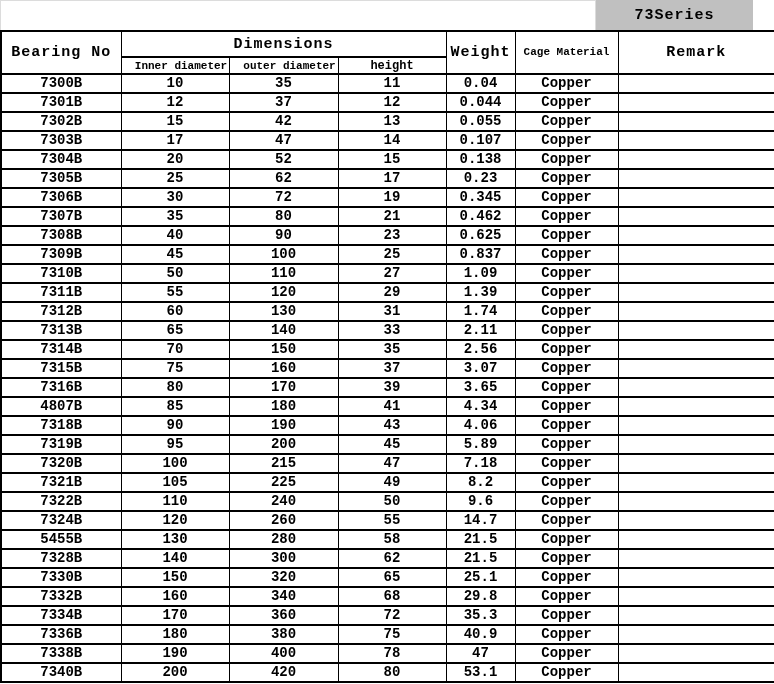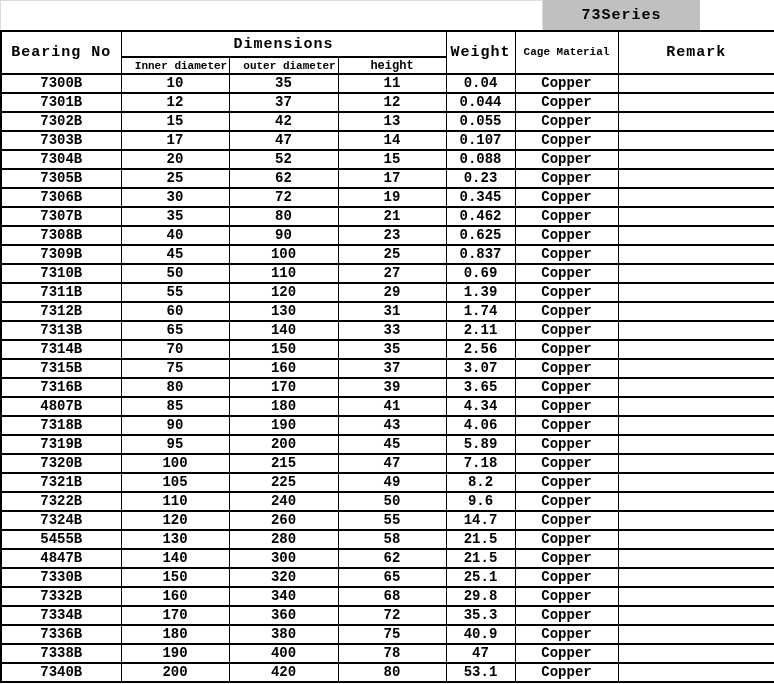--- a/index.html
+++ b/index.html
@@ -14,21 +14,21 @@
     font-family: "Liberation Mono", "DejaVu Sans Mono", monospace;
     font-weight: bold;
     color: #000000;
     overflow: hidden;
   }
 
   
   .top-strip {
     display: flex;
     height: 30px;
-    width: 700px;
+    width: 753px;
   }
   .top-strip .blank-cell {
     flex: 1;
     border: 1px solid #dcdcdc;
     border-bottom: none;
     background: #ffffff;
   }
   .top-strip .series-cell {
     width: 157px;
     background: #c0c0c0;
@@ -154,21 +154,21 @@
         <td>14</td>
         <td>0.107</td>
         <td>Copper</td>
         <td></td>
       </tr>
       <tr>
         <td>7304B</td>
         <td>20</td>
         <td>52</td>
         <td>15</td>
-        <td>0.088</td>
+        <td>0.138</td>
         <td>Copper</td>
         <td></td>
       </tr>
       <tr>
         <td>7305B</td>
         <td>25</td>
         <td>62</td>
         <td>17</td>
         <td>0.23</td>
         <td>Copper</td>
@@ -208,21 +208,21 @@
         <td>25</td>
         <td>0.837</td>
         <td>Copper</td>
         <td></td>
       </tr>
       <tr>
         <td>7310B</td>
         <td>50</td>
         <td>110</td>
         <td>27</td>
-        <td>0.69</td>
+        <td>1.09</td>
         <td>Copper</td>
         <td></td>
       </tr>
       <tr>
         <td>7311B</td>
         <td>55</td>
         <td>120</td>
         <td>29</td>
         <td>1.39</td>
         <td>Copper</td>
@@ -339,21 +339,21 @@
       <tr>
         <td>5455B</td>
         <td>130</td>
         <td>280</td>
         <td>58</td>
         <td>21.5</td>
         <td>Copper</td>
         <td></td>
       </tr>
       <tr>
-        <td>4847B</td>
+        <td>7328B</td>
         <td>140</td>
         <td>300</td>
         <td>62</td>
         <td>21.5</td>
         <td>Copper</td>
         <td></td>
       </tr>
       <tr>
         <td>7330B</td>
         <td>150</td>

